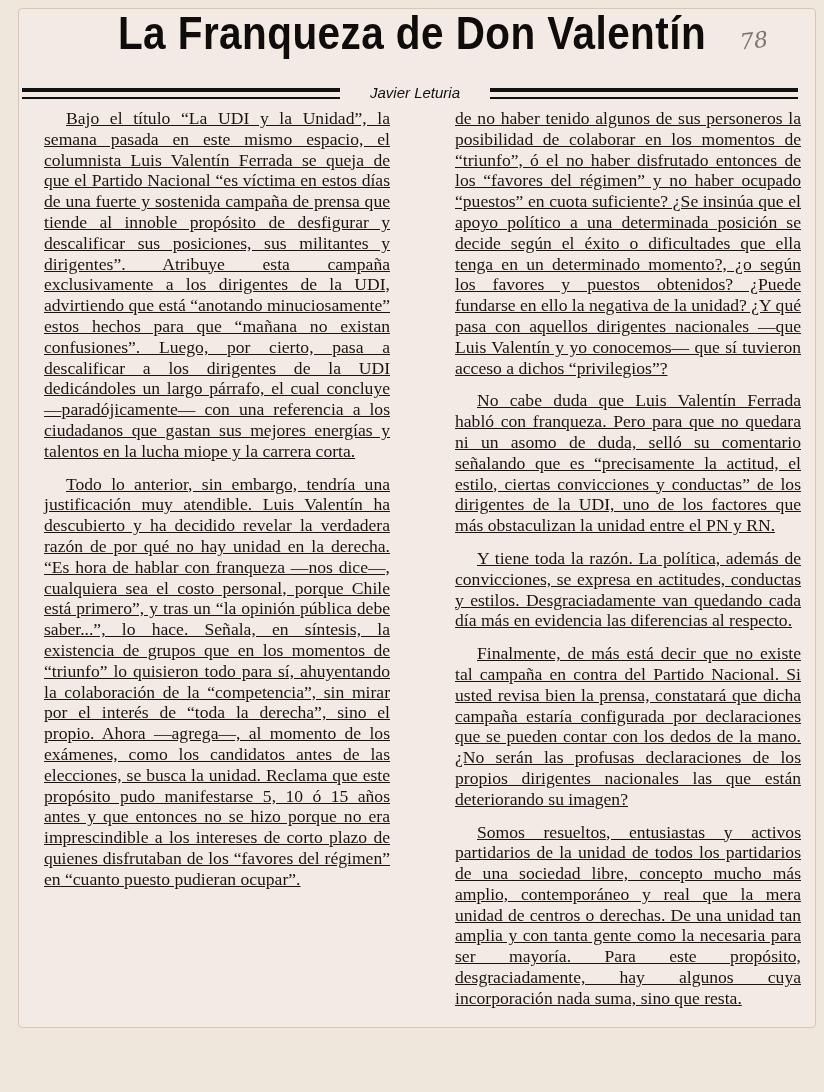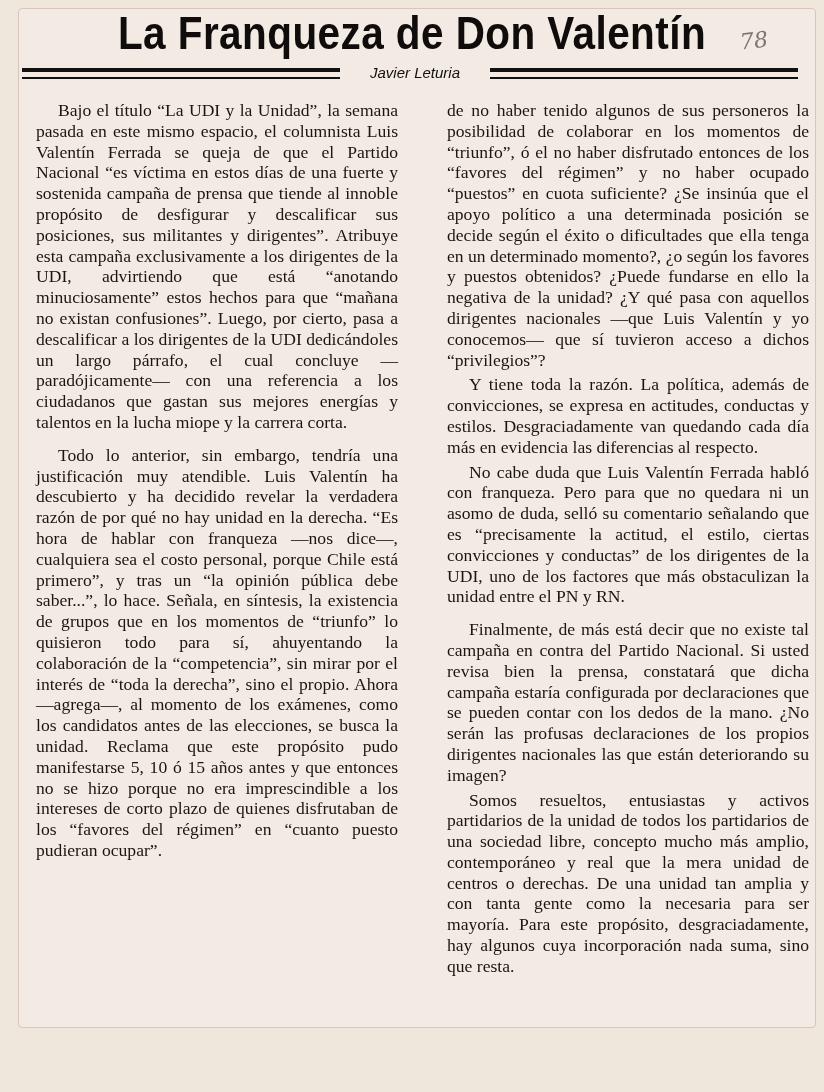--- a/index.html
+++ b/index.html
@@ -35,21 +35,21 @@
     position: absolute;
     left: 740px; top: 28px;
     font-family: "DejaVu Serif", serif;
     font-style: italic;
     font-size: 22px;
     color: #7a7572;
     transform: rotate(-6deg);
   }
   .byline-row {
     position: absolute;
-    left: 22px; top: 62px; width: 776px; height: 22px;
+    left: 22px; top: 82px; width: 776px; height: 22px;
   }
   .rule {
     position: absolute; top: 4px; height: 14px;
   }
   .rule::before, .rule::after {
     content: ""; position: absolute; left: 0; right: 0; background: #111;
   }
   .rule::before { top: 2px; height: 4px; }
   .rule::after  { top: 11px; height: 1.5px; }
   .rule.left  { left: 0; width: 318px; }
@@ -66,21 +66,21 @@
     position: absolute;
     top: 96px;
     width: 370px;
     font-size: 17.6px;
     line-height: 20.8px;
     text-align: justify;
     hyphens: manual;
   }
   .col.left  { left: 32px; }
   .col.right { left: 443px; }
-  .col p { margin: 4px; text-indent: 22px; }
+  .col p { margin: 12px; text-indent: 22px; text-decoration: underline; }
   .col p.gap { margin-top: 12px; }
   .col p.noindent { text-indent: 0; }
 </style>
 </head>
 <body>
 
 <div class="clipping"></div>
 
 <h1 class="headline">La Franqueza de Don Valentín</h1>
 <div class="mark">78</div>
@@ -91,17 +91,17 @@
   <div class="rule right"></div>
 </div>
 
 <div class="col left">
   <p>Bajo el título “La UDI y la Unidad”, la semana pasada en este mismo espacio, el columnista Luis Valentín Ferrada se queja de que el Partido Nacional “es víctima en estos días de una fuerte y sostenida campaña de prensa que tiende al innoble propósito de desfigurar y descalificar sus posiciones, sus militantes y dirigentes”. Atribuye esta campaña exclusivamente a los dirigentes de la UDI, advirtiendo que está “anotando minuciosamente” estos hechos para que “mañana no existan confusiones”. Luego, por cierto, pasa a descalificar a los dirigentes de la UDI dedicándoles un largo párrafo, el cual concluye —paradójicamente— con una referencia a los ciudadanos que gastan sus mejores energías y talentos en la lucha miope y la carrera corta.</p>
   <p class="gap">Todo lo anterior, sin embargo, tendría una justificación muy atendible. Luis Valentín ha descubierto y ha decidido revelar la verdadera razón de por qué no hay unidad en la derecha. “Es hora de hablar con franqueza —nos dice—, cualquiera sea el costo personal, porque Chile está primero”, y tras un “la opinión pública debe saber...”, lo hace. Señala, en síntesis, la existencia de grupos que en los momentos de “triunfo” lo quisieron todo para sí, ahuyentando la colaboración de la “competencia”, sin mirar por el interés de “toda la derecha”, sino el propio. Ahora —agrega—, al momento de los exámenes, como los candidatos antes de las elecciones, se busca la unidad. Reclama que este propósito pudo manifestarse 5, 10 ó 15 años antes y que entonces no se hizo porque no era imprescindible a los intereses de corto plazo de quienes disfrutaban de los “favores del régimen” en “cuanto puesto pudieran ocupar”.</p>
 </div>
 
 <div class="col right">
   <p class="noindent">de no haber tenido algunos de sus personeros la posibilidad de colaborar en los momentos de “triunfo”, ó el no haber disfrutado entonces de los “favores del régimen” y no haber ocupado “puestos” en cuota suficiente? ¿Se insinúa que el apoyo político a una determinada posición se decide según el éxito o dificultades que ella tenga en un determinado momento?, ¿o según los favores y puestos obtenidos? ¿Puede fundarse en ello la negativa de la unidad? ¿Y qué pasa con aquellos dirigentes nacionales —que Luis Valentín y yo conocemos— que sí tuvieron acceso a dichos “privilegios”?</p>
+  <p>No cabe duda que Luis Valentín Ferrada habló con franqueza. Pero para que no quedara ni un asomo de duda, selló su comentario señalando que es “precisamente la actitud, el estilo, ciertas convicciones y conductas” de los dirigentes de la UDI, uno de los factores que más obstaculizan la unidad entre el PN y RN.</p>
   <p>Y tiene toda la razón. La política, además de convicciones, se expresa en actitudes, conductas y estilos. Desgraciadamente van quedando cada día más en evidencia las diferencias al respecto.</p>
-  <p>No cabe duda que Luis Valentín Ferrada habló con franqueza. Pero para que no quedara ni un asomo de duda, selló su comentario señalando que es “precisamente la actitud, el estilo, ciertas convicciones y conductas” de los dirigentes de la UDI, uno de los factores que más obstaculizan la unidad entre el PN y RN.</p>
   <p class="gap">Finalmente, de más está decir que no existe tal campaña en contra del Partido Nacional. Si usted revisa bien la prensa, constatará que dicha campaña estaría configurada por declaraciones que se pueden contar con los dedos de la mano. ¿No serán las profusas declaraciones de los propios dirigentes nacionales las que están deteriorando su imagen?</p>
   <p>Somos resueltos, entusiastas y activos partidarios de la unidad de todos los partidarios de una sociedad libre, concepto mucho más amplio, contemporáneo y real que la mera unidad de centros o derechas. De una unidad tan amplia y con tanta gente como la necesaria para ser mayoría. Para este propósito, desgraciadamente, hay algunos cuya incorporación nada suma, sino que resta.</p>
 </div>
 
 </body></html>

